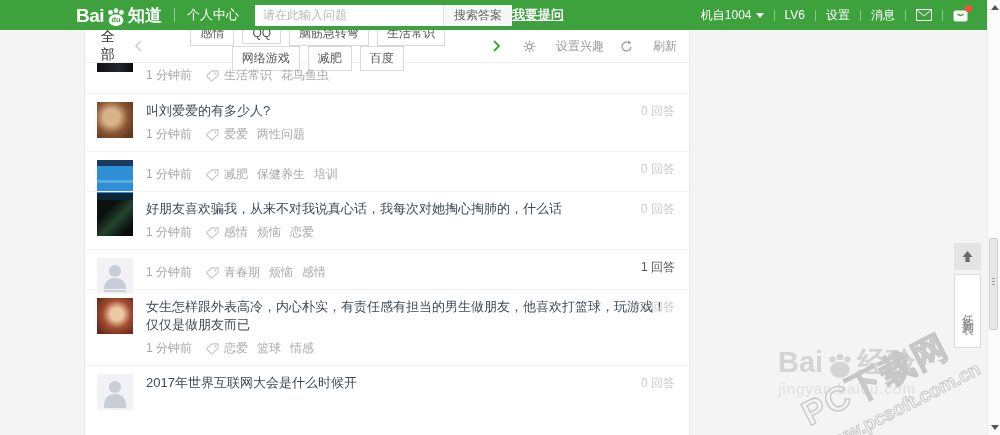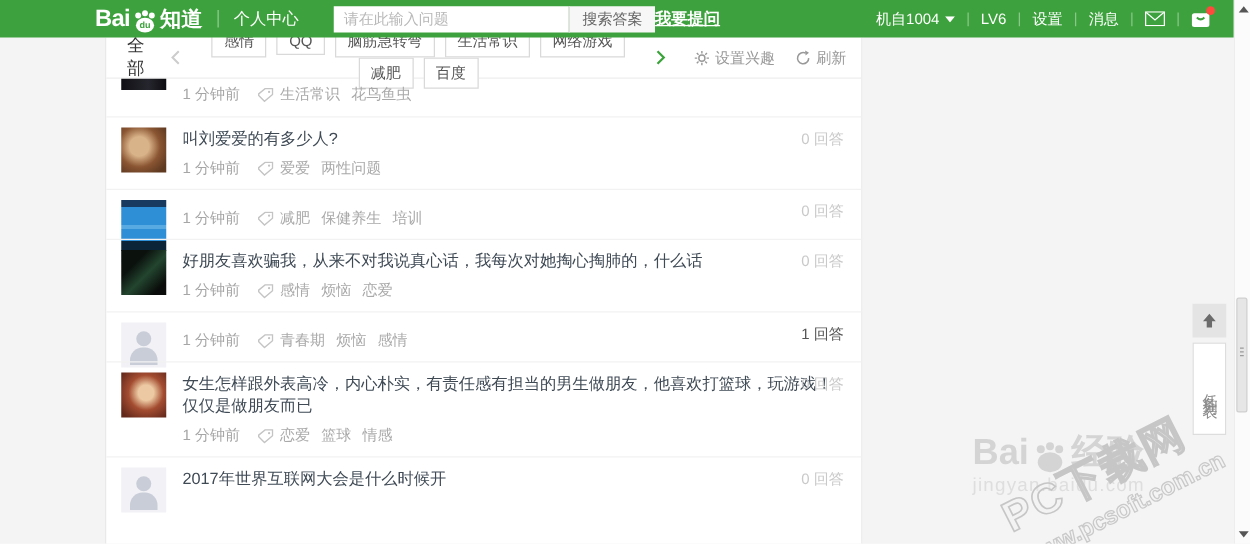--- a/index.html
+++ b/index.html
@@ -13,21 +13,21 @@
   .header{
     position:absolute; top:0; left:0; width:1000px; height:30px;
     background:#3da23d; display:flex; align-items:center; z-index:40;
   }
   .logo{ margin-left:76px; display:flex; align-items:flex-end; cursor:pointer; }
   .logo-bai{ color:#fff; font-weight:bold; font-size:19px; line-height:19px; letter-spacing:-0.5px;}
   .logo-paw{ margin:0 1px -2px 1px; }
   .logo-zhi{ color:#fff; font-weight:bold; font-size:17px; line-height:18px; }
   .hsep{ width:1px; height:14px; background:rgba(255,255,255,.45); margin:0 12px; }
   .hlink{ color:#fff; font-size:13px; text-decoration:none; cursor:pointer; white-space:nowrap; }
-  .searchbox{ display:flex; margin-left:28px; height:21px; }
+  .searchbox{ display:flex; margin-left:16px; height:21px; }
   .searchbox input{
     width:188px; height:21px; border:0; outline:none; padding:0 8px;
     font-size:12px; background:#fff; color:#333;
   }
   .searchbox input::placeholder{ color:#b8b8b8; }
   .sbtn{
     height:21px; padding:0 10px; border:0; border-left:1px solid #e0e0e0;
     background:#f7f7f7; color:#666; font-size:12px; cursor:pointer; white-space:nowrap;
   }
   .ask{ font-size:13px; text-decoration:underline; font-weight:bold; }
@@ -46,21 +46,21 @@
     height:33px; display:flex; align-items:center; padding:0 12px;
     border-bottom:1px solid #eeeeee;
     text-align:center;
   }
   .tab-all{ font-size:14px; color:#333; margin-right:10px; cursor:pointer; }
   .chev{ display:flex; align-items:center; cursor:pointer; margin:0 6px; }
   .pill{
     display:inline-block; border:1px solid #d9d9d9; color:#555; font-size:12px;
     padding:3px 9px; margin:0 4px; cursor:pointer; background:#fff; white-space:nowrap;
   }
-  .tb-action{ display:flex; align-items:center; color:#999; font-size:12px; margin-left:16px; cursor:pointer; white-space:nowrap;}
+  .tb-action{ display:flex; align-items:center; color:#999; font-size:12px; margin-left:16px; cursor:pointer; white-space:nowrap;gap:16px;}
   .tb-action svg{ margin-right:4px; }
   
   .q-row{ position:relative; padding:8px 12px 8px 61px; }
   .q-row + .q-row{ border-top:1px solid #f2f2f2; }
   .avatar{ position:absolute; left:12px; top:8px; width:36px; height:36px; background:#ededed; cursor:pointer; overflow:hidden;}
   .avatar.dark-strip{ top:0; height:9px; background:linear-gradient(90deg,#101014,#26262e 60%,#0c0c10); }
   .avatar.boy{ background:radial-gradient(circle at 40% 42%, #d8b288 0 26%, #8a5532 55%, #5f3a21 85%); }
   .avatar.promo-blue{
     height:50px;
     background:

